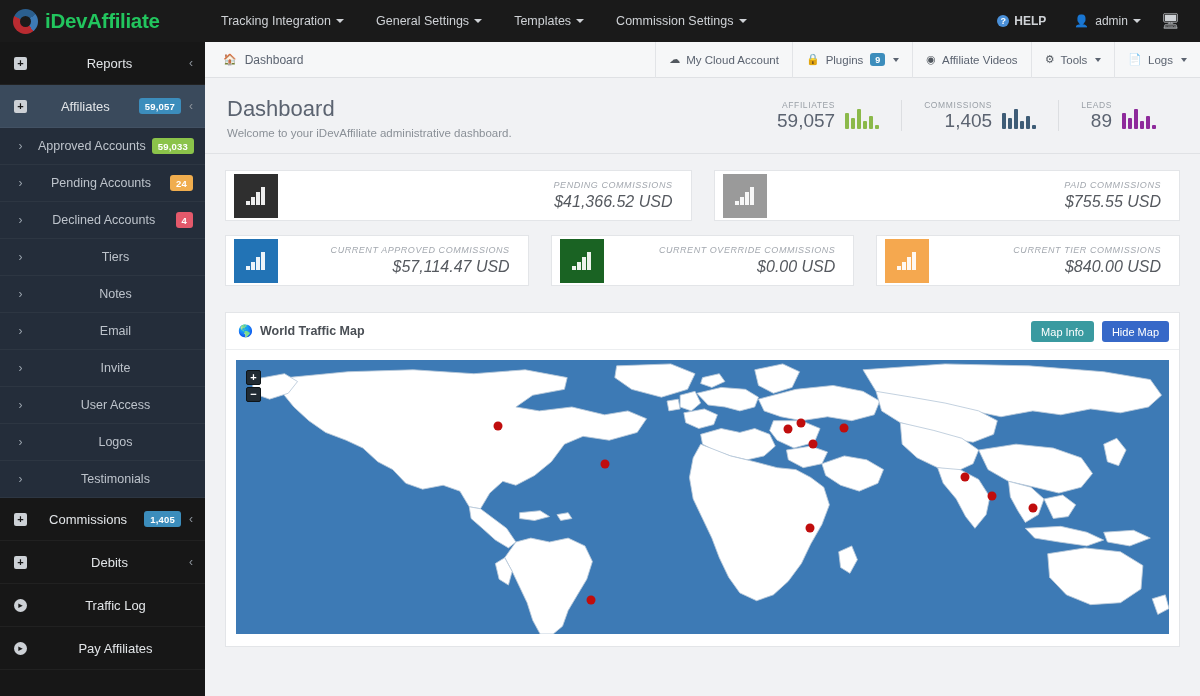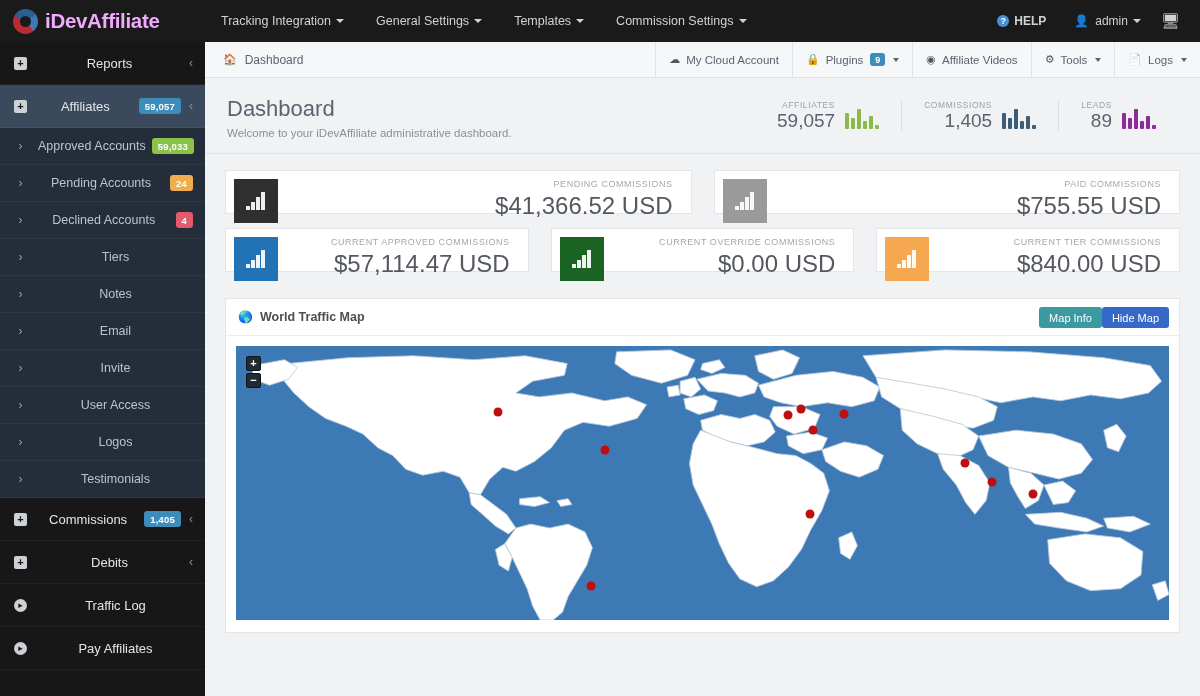--- a/index.html
+++ b/index.html
@@ -23,21 +23,21 @@
   .logo-mark { width: 25px; height: 25px; position: relative; flex: 0 0 25px; }
   .logo-mark .sw {
     position: absolute; inset: 0; border-radius: 50%;
     background: conic-gradient(from 200deg, #b92b31 0deg 95deg, #2b5f8f 95deg 215deg, #3d7ab5 215deg 300deg, #b92b31 300deg 360deg);
   }
   .logo-mark .hole {
     position: absolute; left: 7px; top: 7px; width: 11px; height: 11px;
     border-radius: 50%; background: #1a1a1a;
   }
   .brand-name {
-    color: #f0abfc; font-size: 20.5px; font-weight: bold; letter-spacing: -0.3px;
+    color: #22c55e; font-size: 20.5px; font-weight: bold; letter-spacing: -0.3px;
     white-space: nowrap;
   }
   .nav-items { display: flex; align-items: center; height: 42px; }
   .nav-item {
     color: #cfd2d6; font-size: 12.5px; padding: 0 16px; height: 42px;
     display: flex; align-items: center; white-space: nowrap; cursor: pointer;
   }
   .caret {
     display: inline-block; width: 0; height: 0; margin-left: 5px;
     border-left: 4px solid transparent; border-right: 4px solid transparent;
@@ -137,47 +137,47 @@
   }
   .hstat .val { font-size: 19px; color: #5b6370; margin-top: 1px; line-height: 1.05; }
   .spark { display: flex; align-items: flex-end; gap: 2px; height: 24px; padding-bottom: 2px; }
   .spark i { display: block; width: 4px; border-radius: 1px; }
 
   
   .cards { padding: 16px 20px 8px 20px; }
   .card-row { display: flex; gap: 22px; margin-bottom: 14px; }
   .card {
     flex: 1 1 0; background: #fff; border: 1px solid #e3e5e8;
-    height: 44px; display: flex; padding: 8px;
+    height: 51px; display: flex; align-items: center; padding: 8px; font-style: italic;
   }
   .card-ic {
     width: 44px; height: 44px; flex: 0 0 44px;
     display: flex; align-items: center; justify-content: center;
   }
   .card-ic svg { display: block; }
   .card-txt { margin-left: auto; text-align: right; padding-right: 10px; }
   .card-lbl {
     font-size: 9px; color: #a3a8af; letter-spacing: 0.55px; text-transform: uppercase;
   }
-  .card-val { font-size: 24px; color: #55595f; margin-top: 3px; }
+  .card-val { font-size: 16px; color: #55595f; margin-top: 3px; }
 
   
   .panel {
     margin: 4px 20px 0 20px; background: #fff; border: 1px solid #e3e5e8;
   }
   .panel-head {
     height: 37px; display: flex; align-items: center; padding: 0 10px 0 12px;
     border-bottom: 1px solid #eceef0;
   }
   .panel-title {
     font-size: 12.5px; font-weight: bold; color: #4a4f55;
     display: flex; align-items: center; gap: 7px;
   }
   .globe-ic { font-size: 12px; color: #55595f; }
-  .panel-btns { margin-left: auto; display: flex; gap: 0; }
+  .panel-btns { margin-left: auto; display: flex; gap: 8px; }
   .pbtn {
     font-size: 11px; color: #fff; padding: 5px 10px 4px; border-radius: 3px;
     cursor: pointer; border: none;
   }
   .map-wrap { padding: 10px 10px 12px 10px; }
   .map {
     position: relative; width: 100%; height: 274px;
     background: #3d7ab5; overflow: hidden;
   }
   .map svg { position: absolute; inset: 0; width: 100%; height: 100%; }

